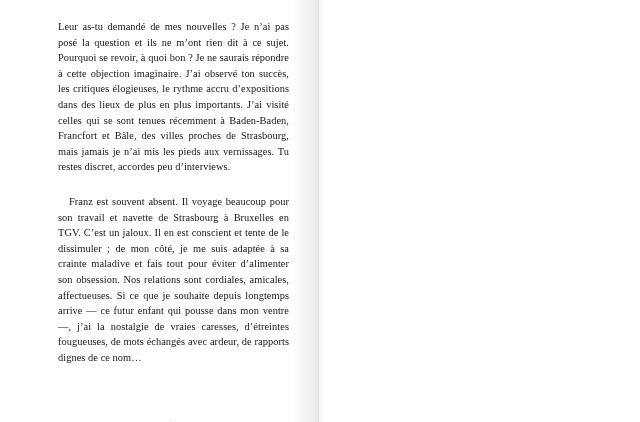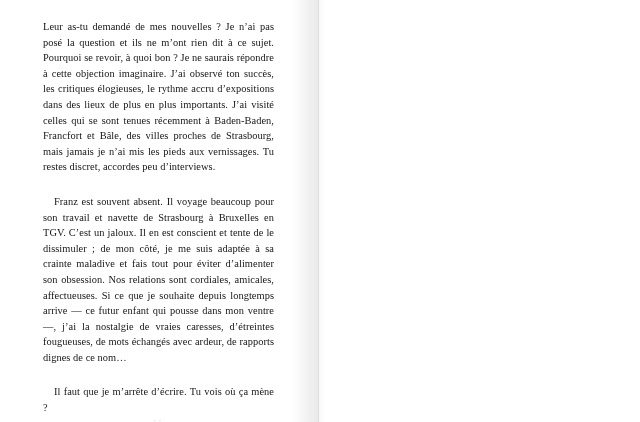--- a/index.html
+++ b/index.html
@@ -16,21 +16,21 @@
     height: 422px;
     background: #ffffff;
     font-family: "Liberation Serif", "DejaVu Serif", serif;
     color: #151515;
   }
   .page {
     position: absolute;
     top: 0;
     height: 422px;
   }
-  .page-left  { left: 0;   width: 318px; }
+  .page-left  { left: 15px;   width: 318px; }
   .page-right { left: 319px; width: 321px; }
 
   
   .spine-shadow {
     position: absolute;
     top: 0;
     left: 292px;
     width: 26px;
     height: 422px;
     background: linear-gradient(to right, rgba(0,0,0,0), rgba(0,0,0,0.085));
@@ -85,21 +85,20 @@
 </style>
 </head>
 <body>
 
 <div class="spread">
 
   <div class="page page-left">
     <div class="textblock tb-left">
       <p class="noindent">Leur as-tu demandé de mes nouvelles ? Je n’ai pas posé la question et ils ne m’ont rien dit à ce sujet. Pourquoi se revoir, à quoi bon ? Je ne saurais répondre à cette objection imaginaire. J’ai observé ton succès, les critiques élogieuses, le rythme accru d’expositions dans des lieux de plus en plus importants. J’ai visité celles qui se sont tenues récemment à Baden-Baden, Francfort et Bâle, des villes proches de Strasbourg, mais jamais je n’ai mis les pieds aux vernissages. Tu restes discret, accordes peu d’interviews.</p>
       <p class="indent">Franz est souvent absent. Il voyage beaucoup pour son travail et navette de Strasbourg à Bruxelles en TGV. C’est un jaloux. Il en est conscient et tente de le dissimuler ; de mon côté, je me suis adaptée à sa crainte maladive et fais tout pour éviter d’alimenter son obsession. Nos relations sont cordiales, amicales, affectueuses. Si ce que je souhaite depuis longtemps arrive — ce futur enfant qui pousse dans mon ventre —, j’ai la nostalgie de vraies caresses, d’étreintes fougueuses, de mots échangés avec ardeur, de rapports dignes de ce nom…</p>
-      <p class="indent">Il faut que je m’arrête d’écrire. Tu vois où ça mène ?</p>
     </div>
     <div class="footer-mark fm-left">··</div>
   </div>
 
   <div class="spine-shadow"></div>
   <div class="spine-line"></div>
   <div class="spine-highlight"></div>
 
   <div class="page page-right">
     

